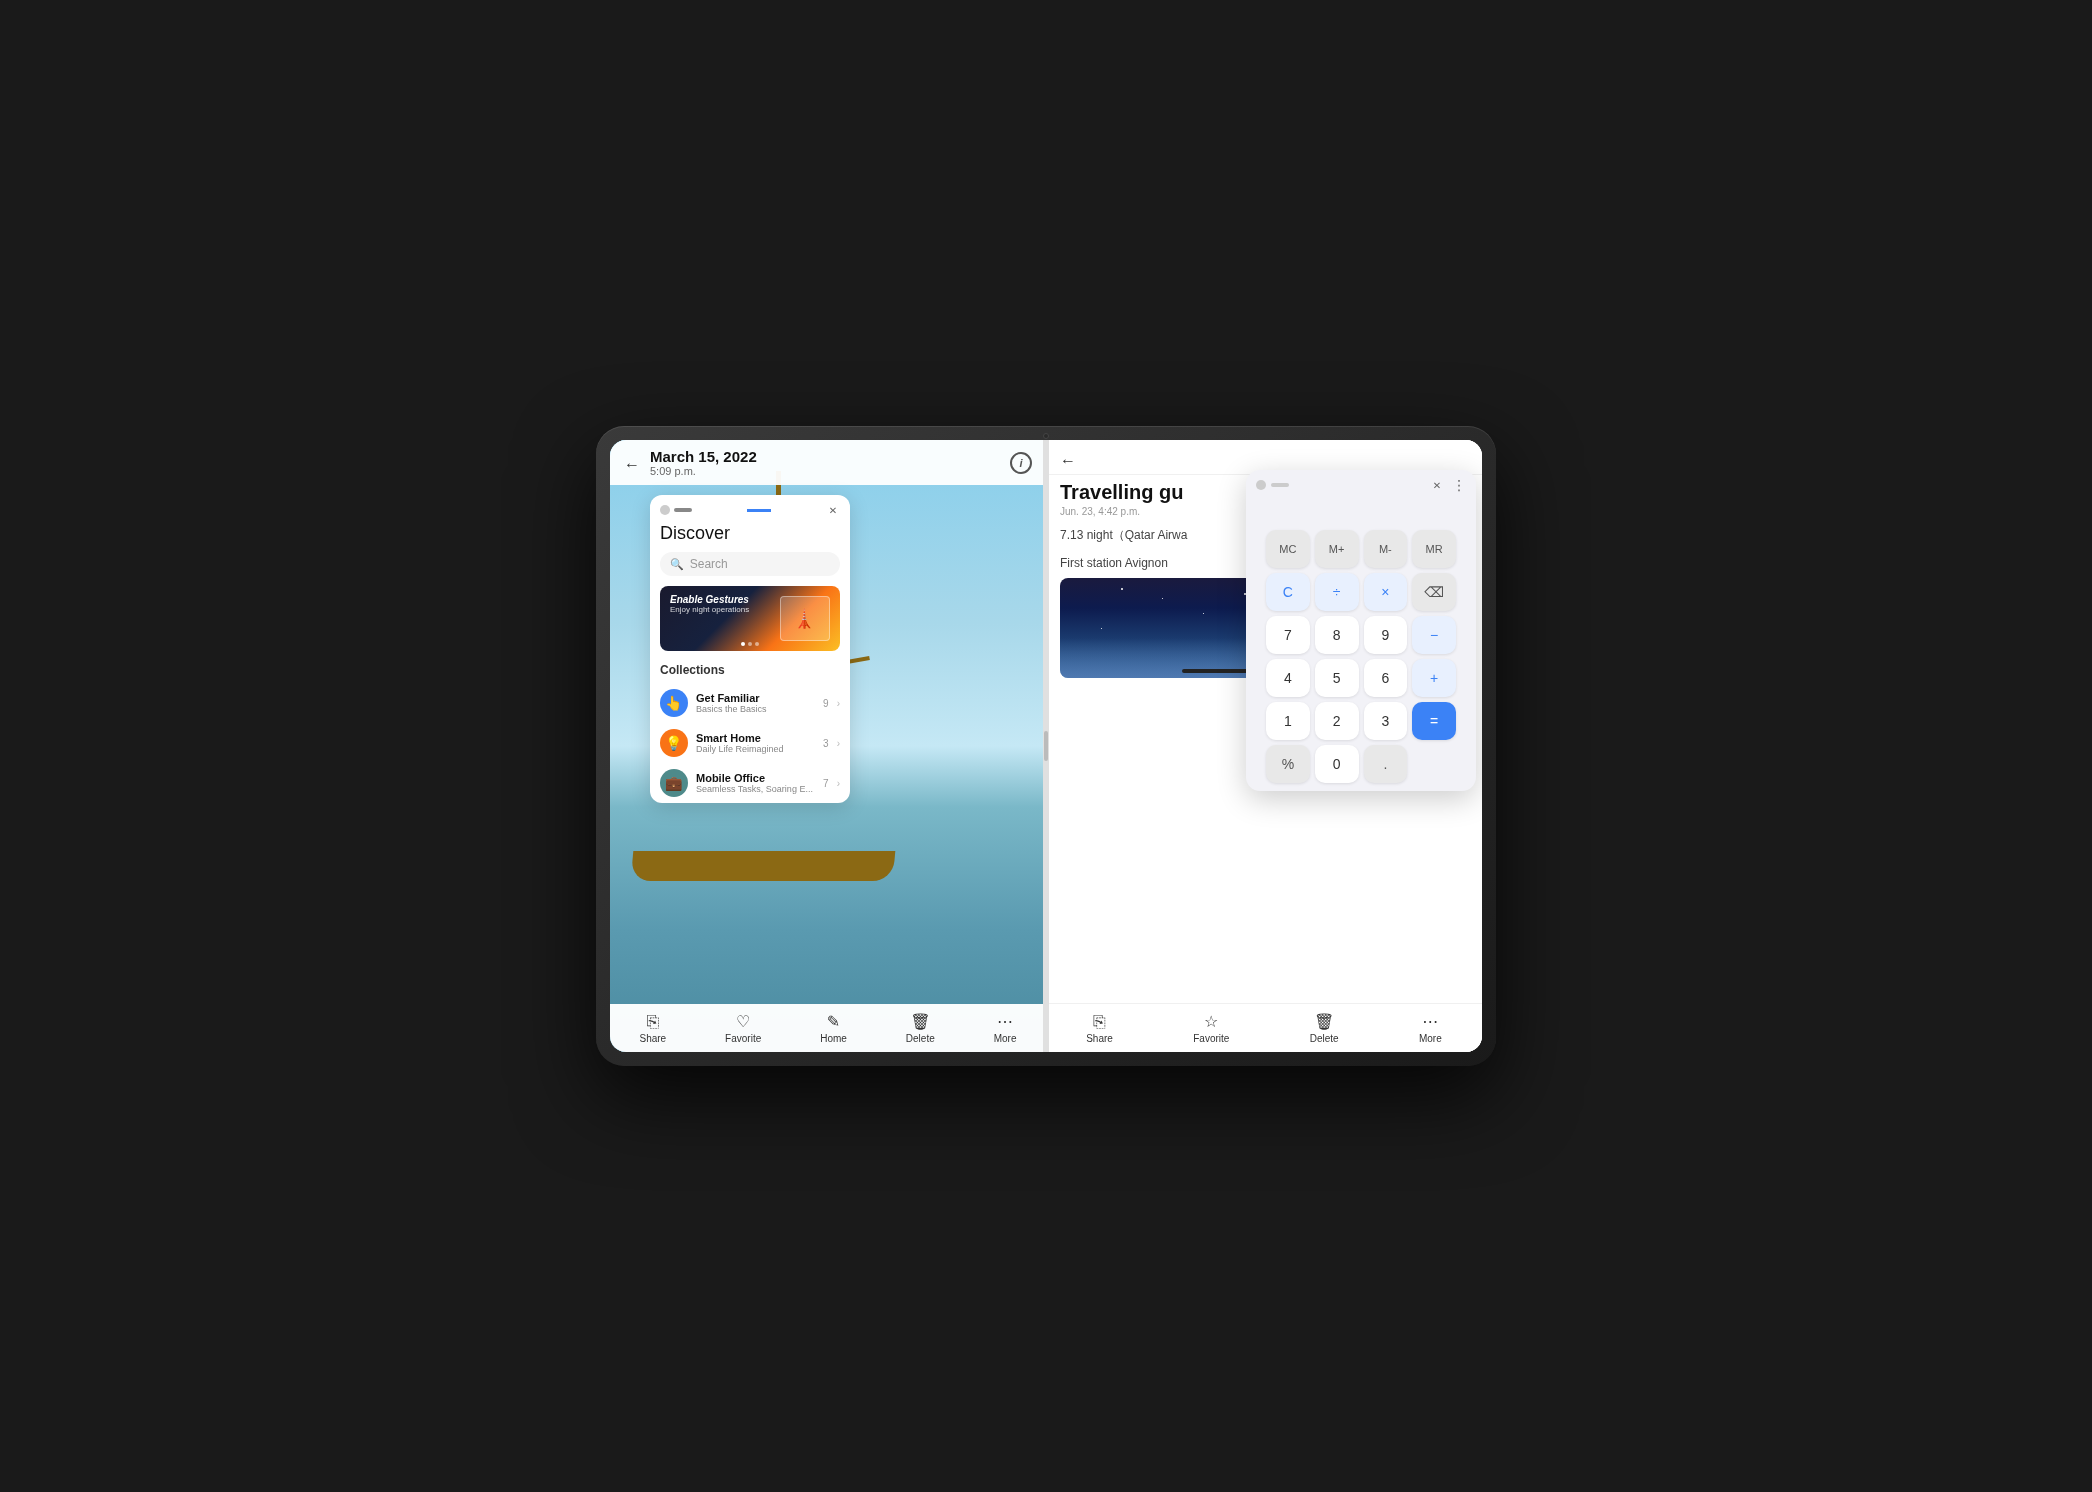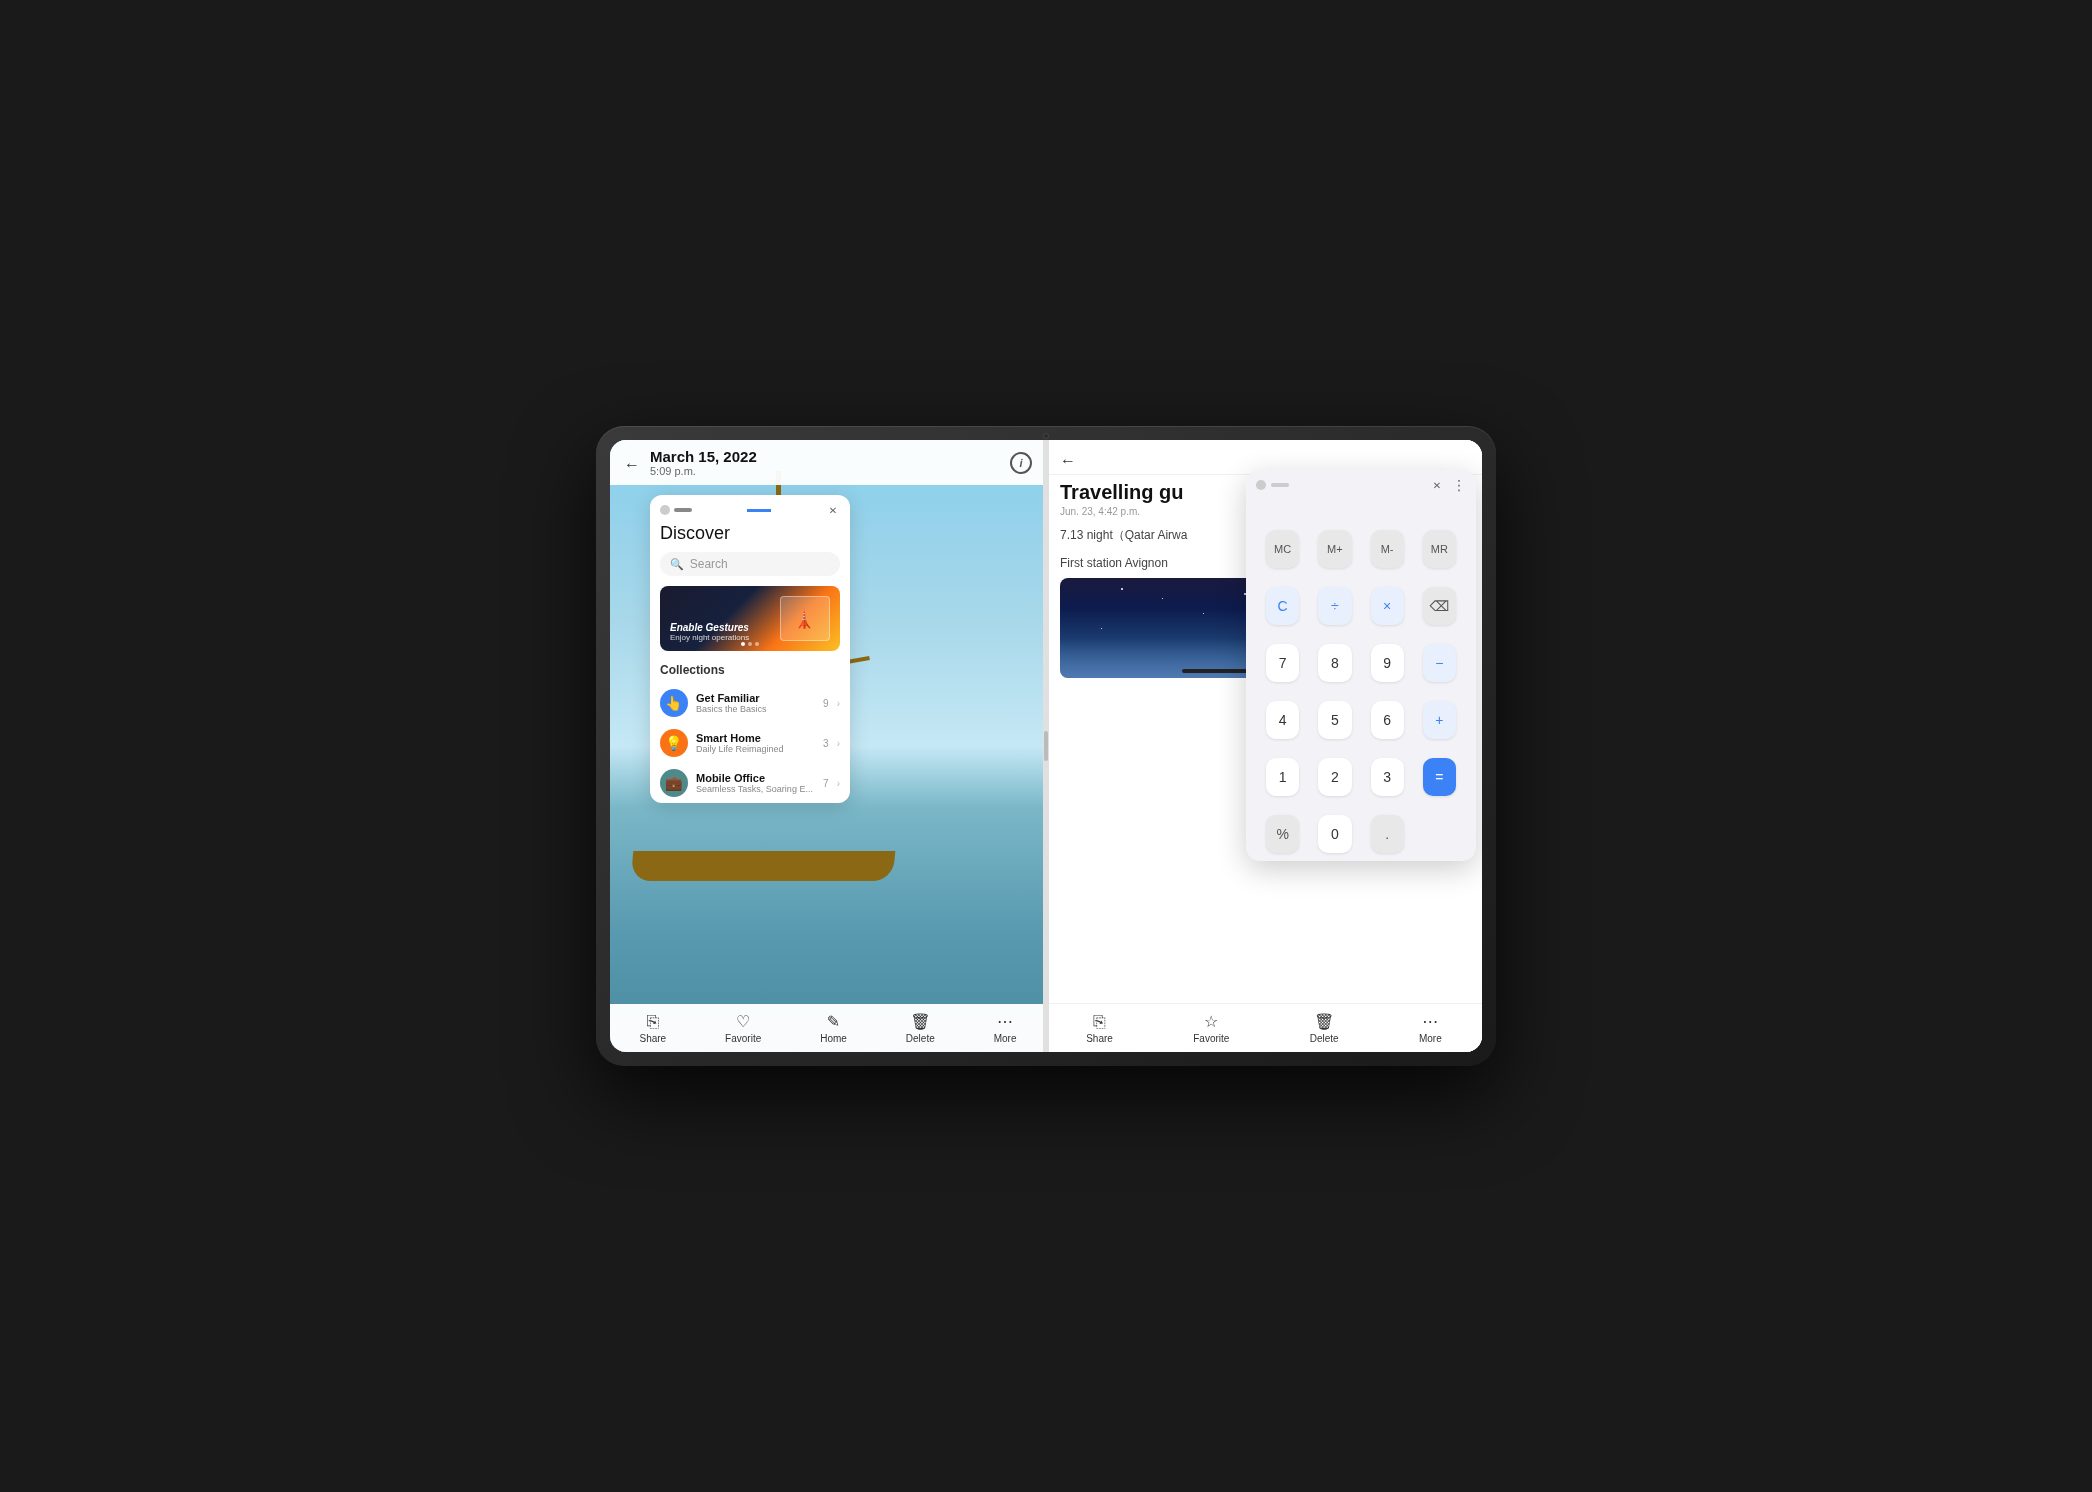--- a/index.html
+++ b/index.html
@@ -250,21 +250,20 @@
       border-radius: 8px;
       overflow: hidden;
       height: 65px;
       position: relative;
       background: linear-gradient(135deg, #1a1a2e 0%, #16213e 40%, #f97316 70%, #fbbf24 100%);
     }
     .banner-text {
       position: absolute;
       top: 8px;
       left: 10px;
-      margin-top: 28px;
     }
     .banner-title {
       font-size: 10px;
       font-weight: 700;
       color: #fff;
       font-style: italic;
     }
     .banner-subtitle {
       font-size: 8px;
       color: rgba(255,255,255,0.8);
@@ -509,21 +508,21 @@
       font-size: 13px;
       color: #333;
       text-align: right;
       min-height: 30px;
     }
 
     .calc-buttons {
       padding: 0 20px;
       display: grid;
       grid-template-columns: repeat(4, 1fr);
-      gap: 19px;
+      gap: 5px;
     }
 
     .calc-btn {
       border: none;
       border-radius: 10px;
       height: 38px;
       font-size: 14px;
       font-weight: 500;
       cursor: pointer;
       display: flex;

